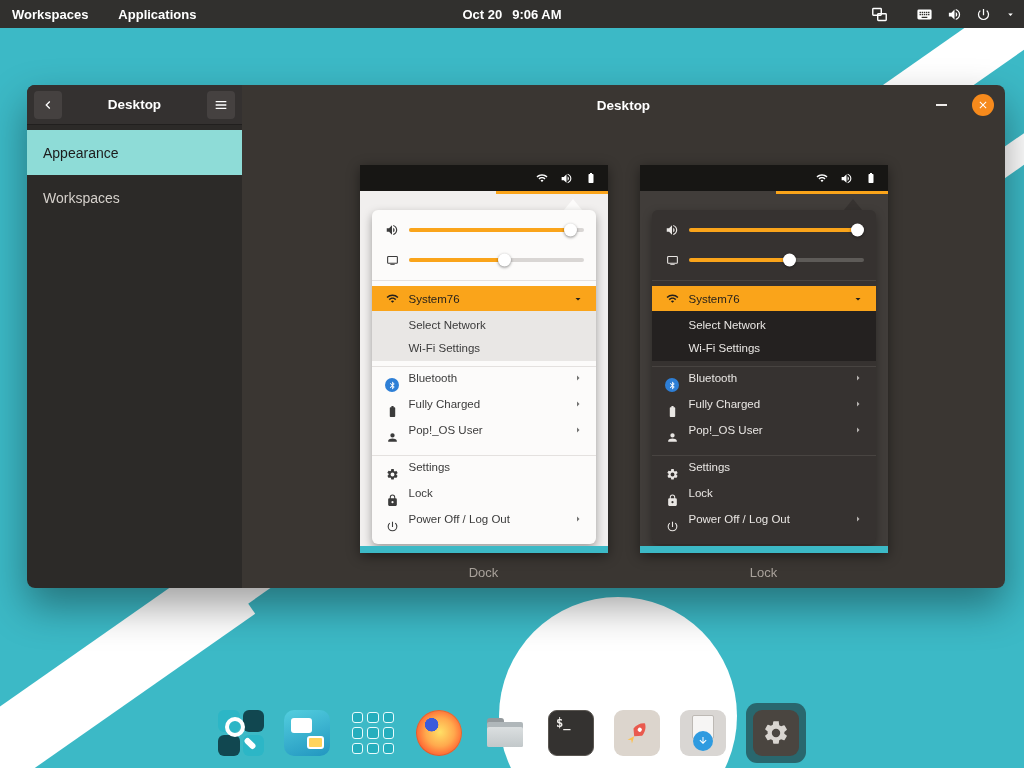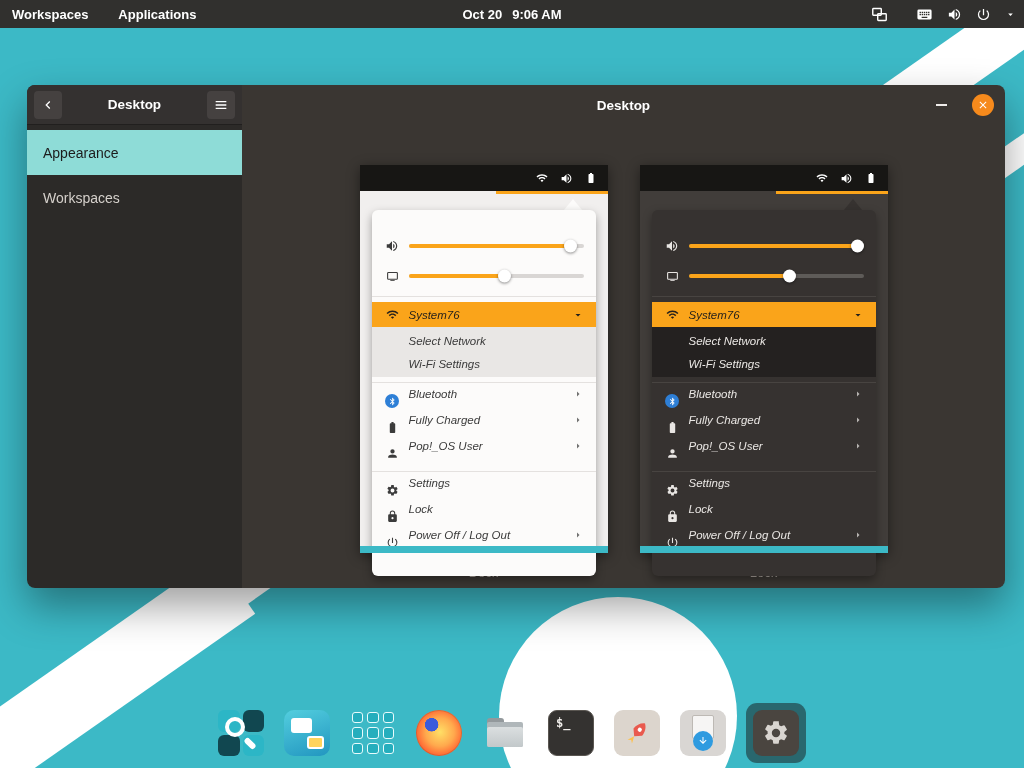--- a/index.html
+++ b/index.html
@@ -52,22 +52,22 @@
   .card.light{background:#f1efee;}
   .card.dark{background:#413d3a;}
   .mini-panel{height:26px;background:#171614;display:flex;align-items:center;justify-content:flex-end;
     gap:12px;padding-right:11px;}
   .mini-panel .ic{fill:#fff;}
   .accent-line{position:absolute;top:26px;right:0;width:112px;height:3px;background:var(--accent-orange,#faa41a);}
   .caret{position:absolute;top:34px;left:204px;width:0;height:0;border-left:9px solid transparent;
     border-right:9px solid transparent;border-bottom:11px solid #fff;}
   .light .caret{border-bottom-color:#fcfbfa;}
   .dark .caret{border-bottom-color:#363230;}
-  .menu{position:absolute;top:45px;left:12px;width:224px;border-radius:6px;padding:21px 0;
-    box-shadow:0 4px 10px rgba(0,0,0,.35);font-size:11.5px;font-style:italic;}
+  .menu{position:absolute;top:45px;left:12px;width:224px;border-radius:6px;padding:5px 0;
+    box-shadow:0 4px 10px rgba(0,0,0,.35);font-size:11.5px;}
   .light .menu{background:#fcfbfa;color:#3b3b3b;}
   .dark .menu{background:#363230;color:#e9e6e3;}
   .menu .ic{fill:currentColor;}
   .slider-row{display:flex;align-items:center;gap:8px;height:30px;padding:0 12px;}
   .mi-ic{width:17px;display:flex;justify-content:center;align-items:center;flex:none;}
   .track{flex:1;height:4px;border-radius:2px;position:relative;}
   .light .track{background:#d9d6d4;}
   .dark .track{background:#5e5b58;}
   .fill{height:100%;border-radius:2px;background:var(--accent-orange,#faa41a);position:relative;}
   .fill::after{content:"";position:absolute;right:-6px;top:50%;transform:translateY(-50%);

